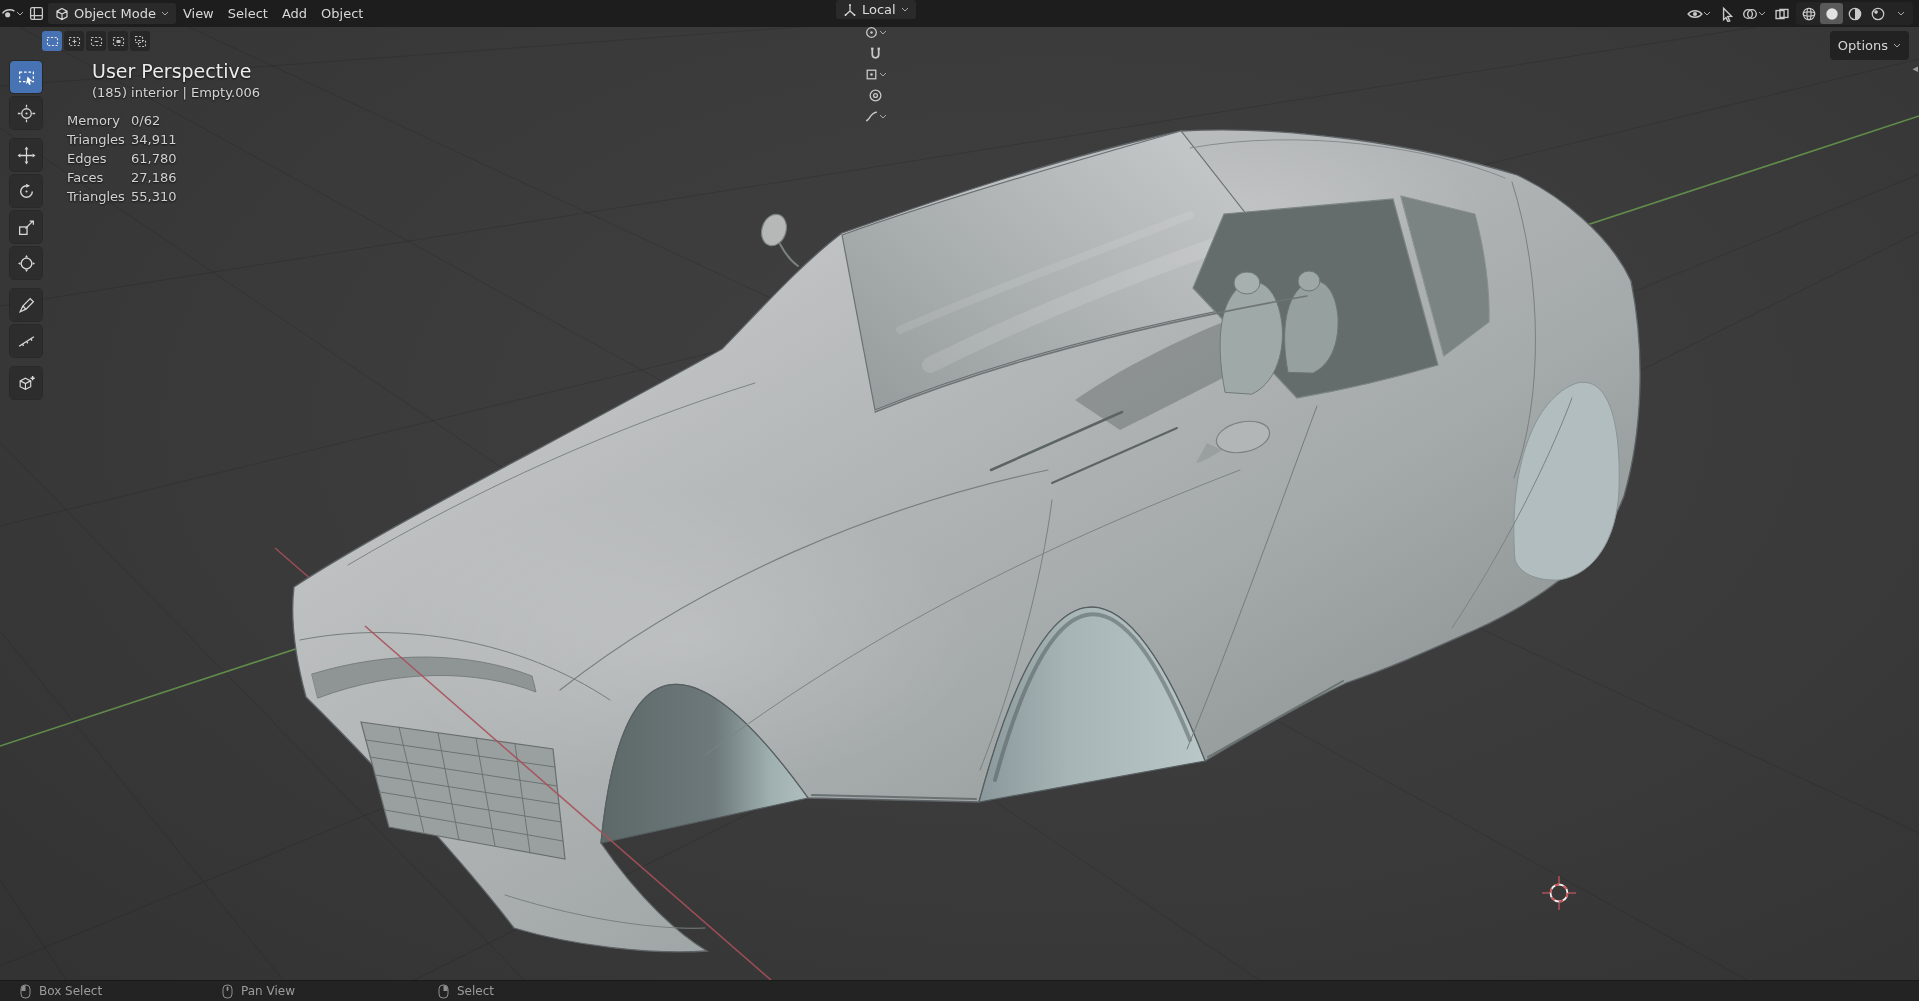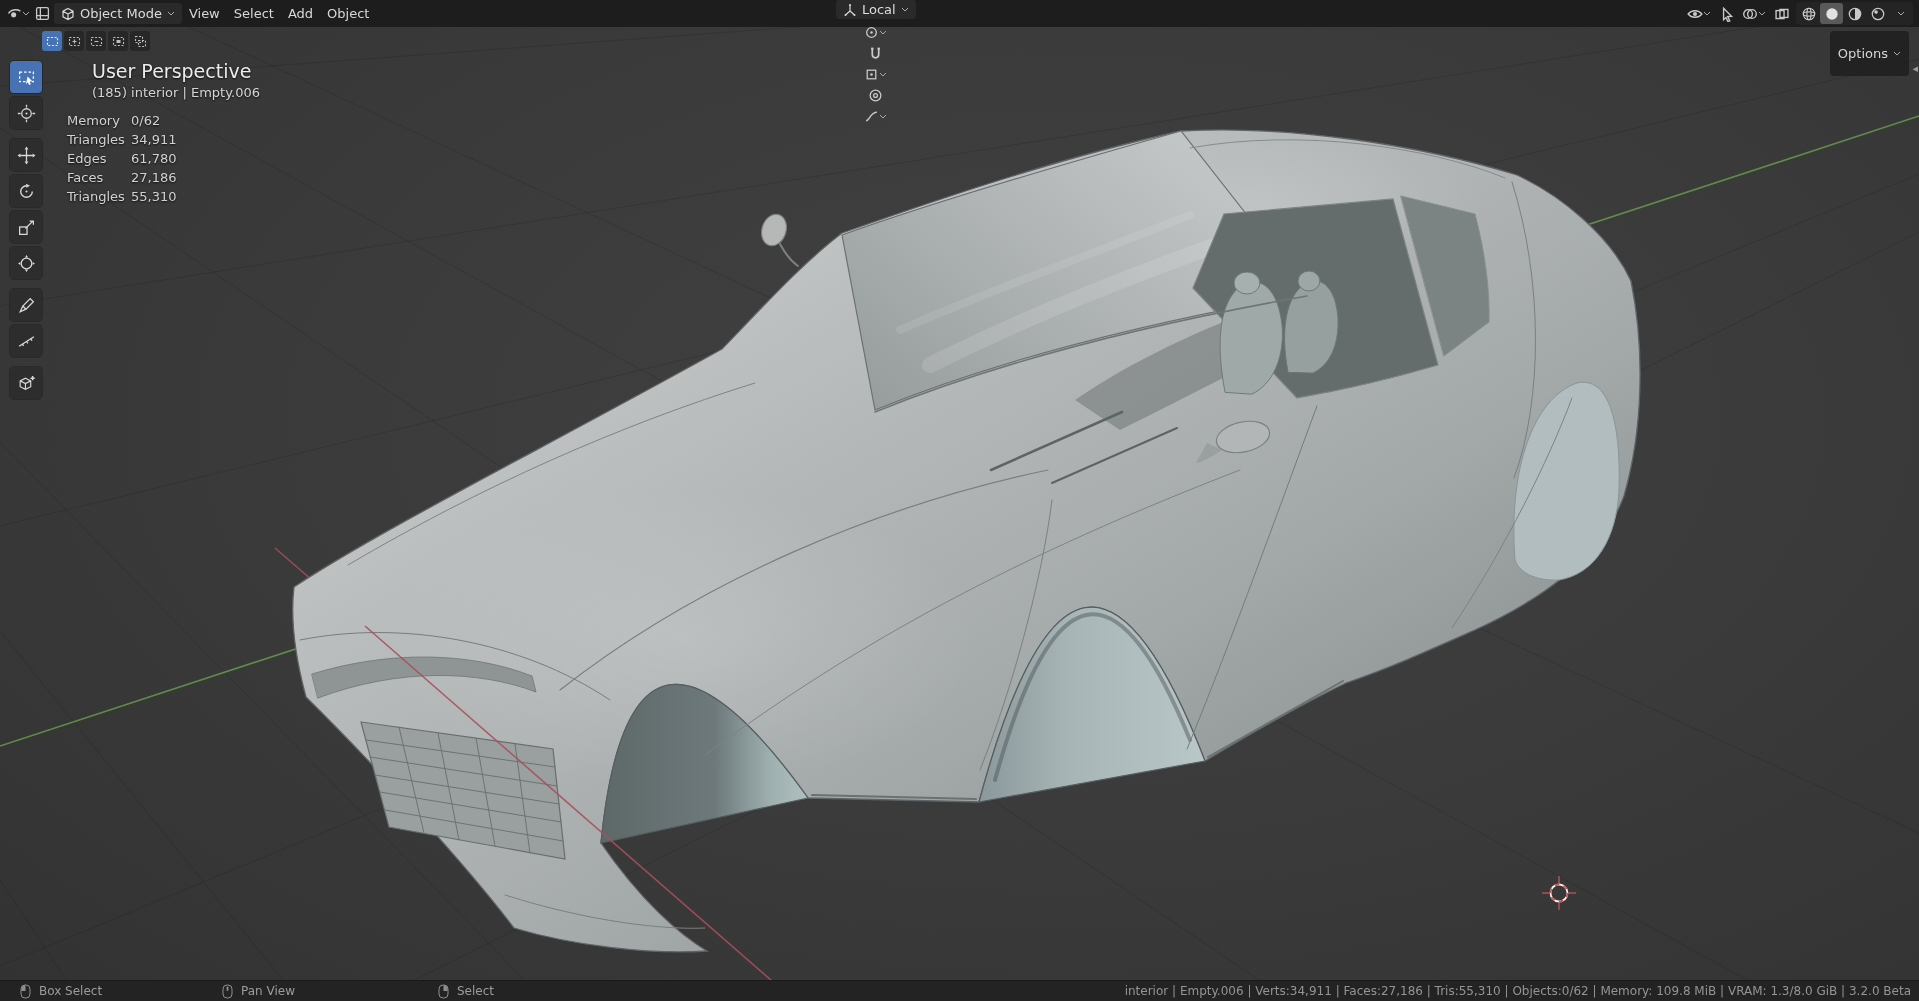--- a/index.html
+++ b/index.html
@@ -7,39 +7,39 @@
     width:1919px;height:1001px;overflow:hidden;position:relative;
     background:#3a3a3a;font-family:"DejaVu Sans",sans-serif;
     -webkit-user-select:none;user-select:none;color:#dcdcdc;
   }
   
   #viewport-svg{position:absolute;inset:0;z-index:0;
     background:radial-gradient(ellipse at 55% 42%, #414141 0%, #3a3a3a 55%, #323232 100%);}
   
   .topbar{position:absolute;top:0;left:0;right:0;height:27px;background:#1d1d1d;
     z-index:30;font-size:13px;display:flex;align-items:center;}
-  .tb-left{display:flex;align-items:center;gap:0;padding-left:6px;}
+  .tb-left{display:flex;align-items:center;gap:0;}
   .tb-center{position:absolute;left:836px;top:0;height:27px;display:flex;gap:6px;flex-direction:column;}
   .tb-right{position:absolute;right:6px;top:0;height:27px;display:flex;align-items:center;gap:3px;}
   .ibtn{height:21px;min-width:21px;display:flex;align-items:center;justify-content:center;
     border-radius:3px;padding:0 1px;}
   .dd{display:flex;align-items:center;gap:5px;background:#2a2a2a;border-radius:3px;
     padding:2px 7px;height:17px;}
   .menu-item{padding:3px 7px;border-radius:3px;color:#d8d8d8;}
   .chev{width:8px;height:5px;flex:0 0 auto;}
   .seg{display:flex;align-items:center;background:#242424;border-radius:4px;padding:1px;}
   .seg .ibtn{border-radius:3px;}
   .seg .ibtn.active{background:#5a5a5a;}
   
   .toolsettings{position:absolute;left:42px;top:31px;display:flex;gap:2px;z-index:20;}
   .ts-btn{width:20px;height:20px;border-radius:3px;background:rgba(36,36,36,0.85);
     display:flex;align-items:center;justify-content:center;}
   .ts-btn.active{background:#4772b3;}
   .options-btn{position:absolute;right:10px;top:31px;height:21px;display:flex;align-items:center;
-    gap:5px;background:rgba(29,29,29,0.8);border-radius:4px;padding:12px 8px;font-size:13px;
+    gap:5px;background:rgba(29,29,29,0.8);border-radius:4px;padding:4px 8px;font-size:13px;
     color:#d6d6d6;z-index:20;}
   .region-arrow{position:absolute;right:1px;top:62px;color:#9a9a9a;font-size:11px;z-index:20;}
   
   .toolbar{position:absolute;left:10px;top:61px;display:flex;flex-direction:column;gap:4px;z-index:20;}
   .tool-btn{width:32px;height:32px;border-radius:4px;background:rgba(44,44,44,0.9);
     display:flex;align-items:center;justify-content:center;box-shadow:0 0 0 1px rgba(0,0,0,0.25);}
   .tool-btn.active{background:#4772b3;}
   .tool-btn.gap{margin-top:6px;}
   
   .overlay-info{position:absolute;left:67px;top:60px;z-index:10;
@@ -483,14 +483,13 @@
     </svg>
     <span>Pan View</span>
   </div>
   <div class="hint" style="left:438px">
     <svg class="icon" width="11" height="15" viewBox="0 0 11 15">
       <rect x="1" y="1" width="9" height="13" rx="4" fill="none" stroke="#8e8e8e"></rect>
       <path d="M9.5,7 V5 A4,4 0 0 0 5.5,1.2 V7 Z" fill="#8e8e8e"></path>
     </svg>
     <span>Select</span>
   </div>
-  <div class="sb-info">interior | Empty.006 | Verts:34,911 | Faces:27,186 | Tris:55,310 | Objects:0/62 | Memory: 109.8 MiB | VRAM: 1.3/8.0 GiB | 3.2.0 Beta</div>
 </footer>
 
 </body></html>

